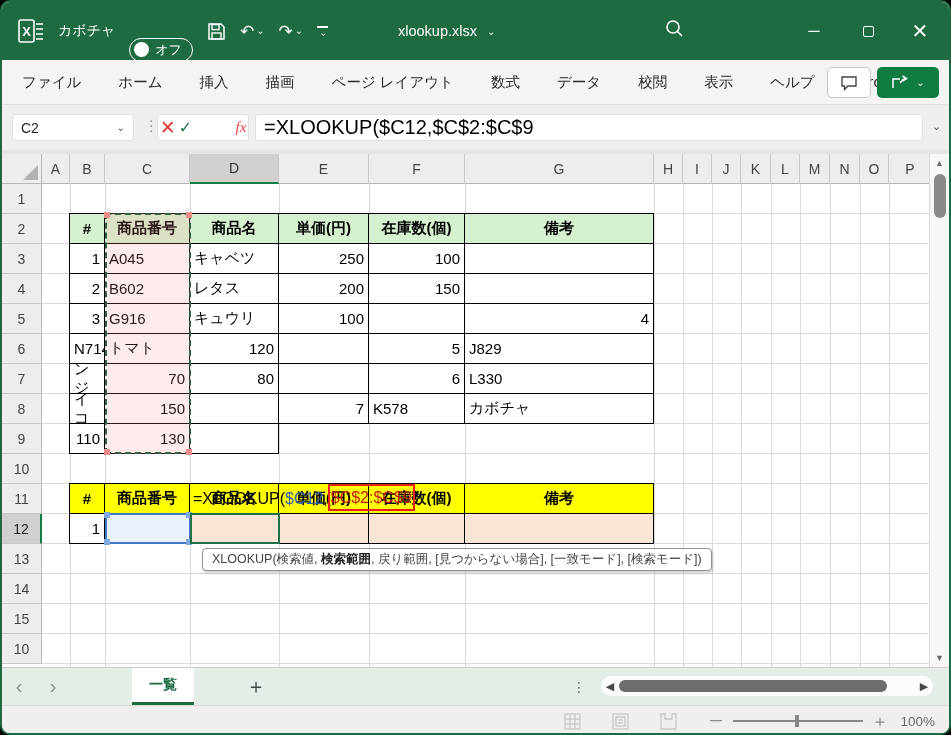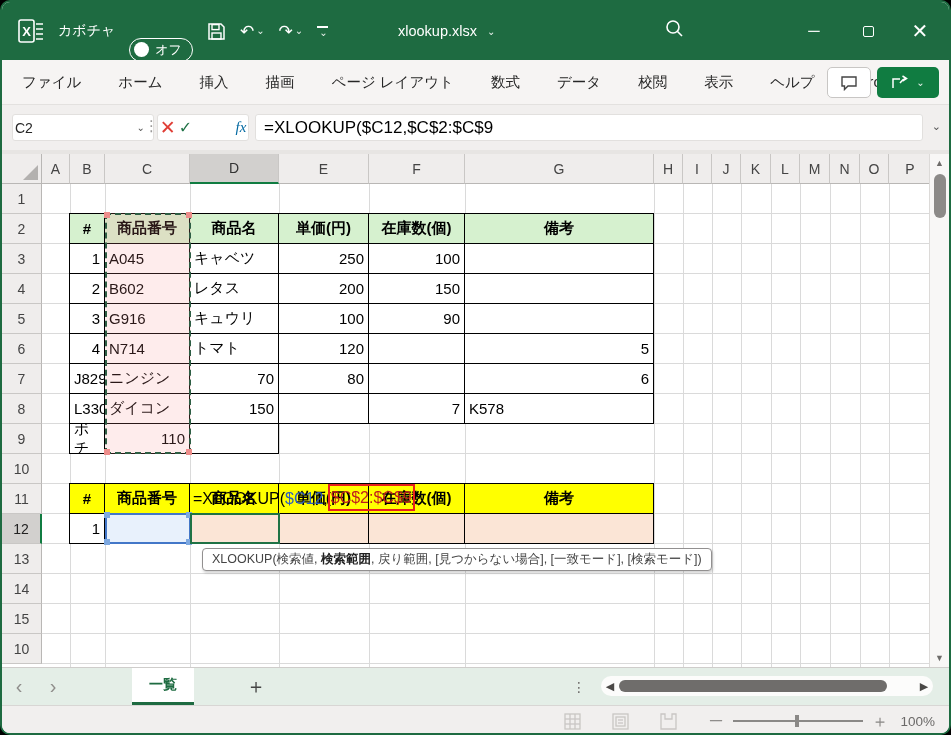--- a/index.html
+++ b/index.html
@@ -33,34 +33,34 @@
   .rtab { font-size:14.5px; color:#262626; margin-right:37px; cursor:pointer; white-space:nowrap; }
   .comment-btn { position:absolute; right:78px; top:7px; width:44px; height:31px; background:#fff;
                  border:1px solid #C8C6C4; border-radius:5px; display:flex; align-items:center;
                  justify-content:center; cursor:pointer; }
   .share-btn { position:absolute; right:10px; top:7px; width:62px; height:31px; background:#107C41;
                border-radius:5px; display:flex; align-items:center; justify-content:center; gap:6px;
                color:#fff; cursor:pointer; }
 
   
   .fbar { position:relative; height:45px; background:#F1EFEE; display:flex; align-items:center; }
-  .namebox { position:absolute; left:10px; top:9px; width:142px; height:27px; background:#fff;
+  .namebox { position:absolute; left:10px; top:9px; width:122px; height:27px; background:#fff;
              border:1px solid #E2E0DE; border-radius:3px; display:flex; align-items:center;
-             font-size:14px; color:#262626; padding-left:2px; cursor:text; }
+             font-size:14px; color:#262626; padding-left:8px; cursor:text; }
   .namebox .nb-chev { margin-left:auto; margin-right:8px; font-size:10px; color:#555; }
   .fdots { position:absolute; left:142px; top:12px; color:#9B9998; font-size:15px; }
   .fbtns { position:absolute; left:155px; top:9px; width:92px; height:27px; background:#fff;
            border:1px solid #E2E0DE; border-radius:3px; display:flex; align-items:center;
            justify-content:space-around; }
   .fx-cancel { color:#E03E36; font-size:19px; cursor:pointer; line-height:1; }
   .fx-enter { color:#1E7145; font-size:16px; cursor:pointer; line-height:1; }
   .fx-fx { font-family:"Liberation Serif","DejaVu Serif",serif; font-style:italic; font-size:15px;
-           color:#0369a1; cursor:pointer;margin-left:40px; }
+           color:#ef4444; cursor:pointer;margin-left:40px; }
   .finput { position:absolute; left:253px; top:9px; right:26px; height:27px; background:#fff;
-            border:1px solid #E2E0DE; border-radius:3px; font-size:17px; color:#000;
+            border:1px solid #E2E0DE; border-radius:3px; font-size:20px; color:#000;
             display:flex; align-items:center; padding-left:8px; cursor:text; white-space:nowrap; overflow:hidden; }
   .fbar-expand { position:absolute; right:8px; top:15px; font-size:11px; color:#555; cursor:pointer; }
   .fsep { height:4px; background:#E7E5E3; }
 
   
   .sheet { position:relative; height:513px; background:#fff; overflow:hidden; }
   .corner { position:absolute; left:0; top:0; width:40px; height:30px; background:#EFEDEC;
             border-right:1px solid #B9B7B5; border-bottom:1px solid #B9B7B5; }
   .corner::after { content:""; position:absolute; right:3px; bottom:3px; border-style:solid;
                    border-width:0 0 15px 15px; border-color:transparent transparent #B3B1AF transparent; }
@@ -331,21 +331,20 @@
         <div class="td txt">B602</div>
         <div class="td txt">レタス</div>
         <div class="td num">200</div>
         <div class="td num">150</div>
         <div class="td"></div>
 
         <div class="td num">3</div>
         <div class="td txt">G916</div>
         <div class="td txt">キュウリ</div>
         <div class="td num">100</div>
-        <div class="td num">90</div>
         <div class="td"></div>
 
         <div class="td num">4</div>
         <div class="td txt">N714</div>
         <div class="td txt">トマト</div>
         <div class="td num">120</div>
         <div class="td"></div>
 
         <div class="td num">5</div>
         <div class="td txt">J829</div>
@@ -357,20 +356,21 @@
         <div class="td num">6</div>
         <div class="td txt">L330</div>
         <div class="td txt">ダイコン</div>
         <div class="td num">150</div>
         <div class="td"></div>
 
         <div class="td num">7</div>
         <div class="td txt">K578</div>
         <div class="td txt">カボチャ</div>
         <div class="td num">110</div>
+        <div class="td num">130</div>
         <div class="td"></div>
       </div>
 
       <div class="tbl t2" style="left:27px; top:299px;">
         <div class="td hd">#</div>
         <div class="td hd">商品番号</div>
         <div class="td hd">商品名</div>
         <div class="td hd">単価(円)</div>
         <div class="td hd">在庫数(個)</div>
         <div class="td hd">備考</div>

